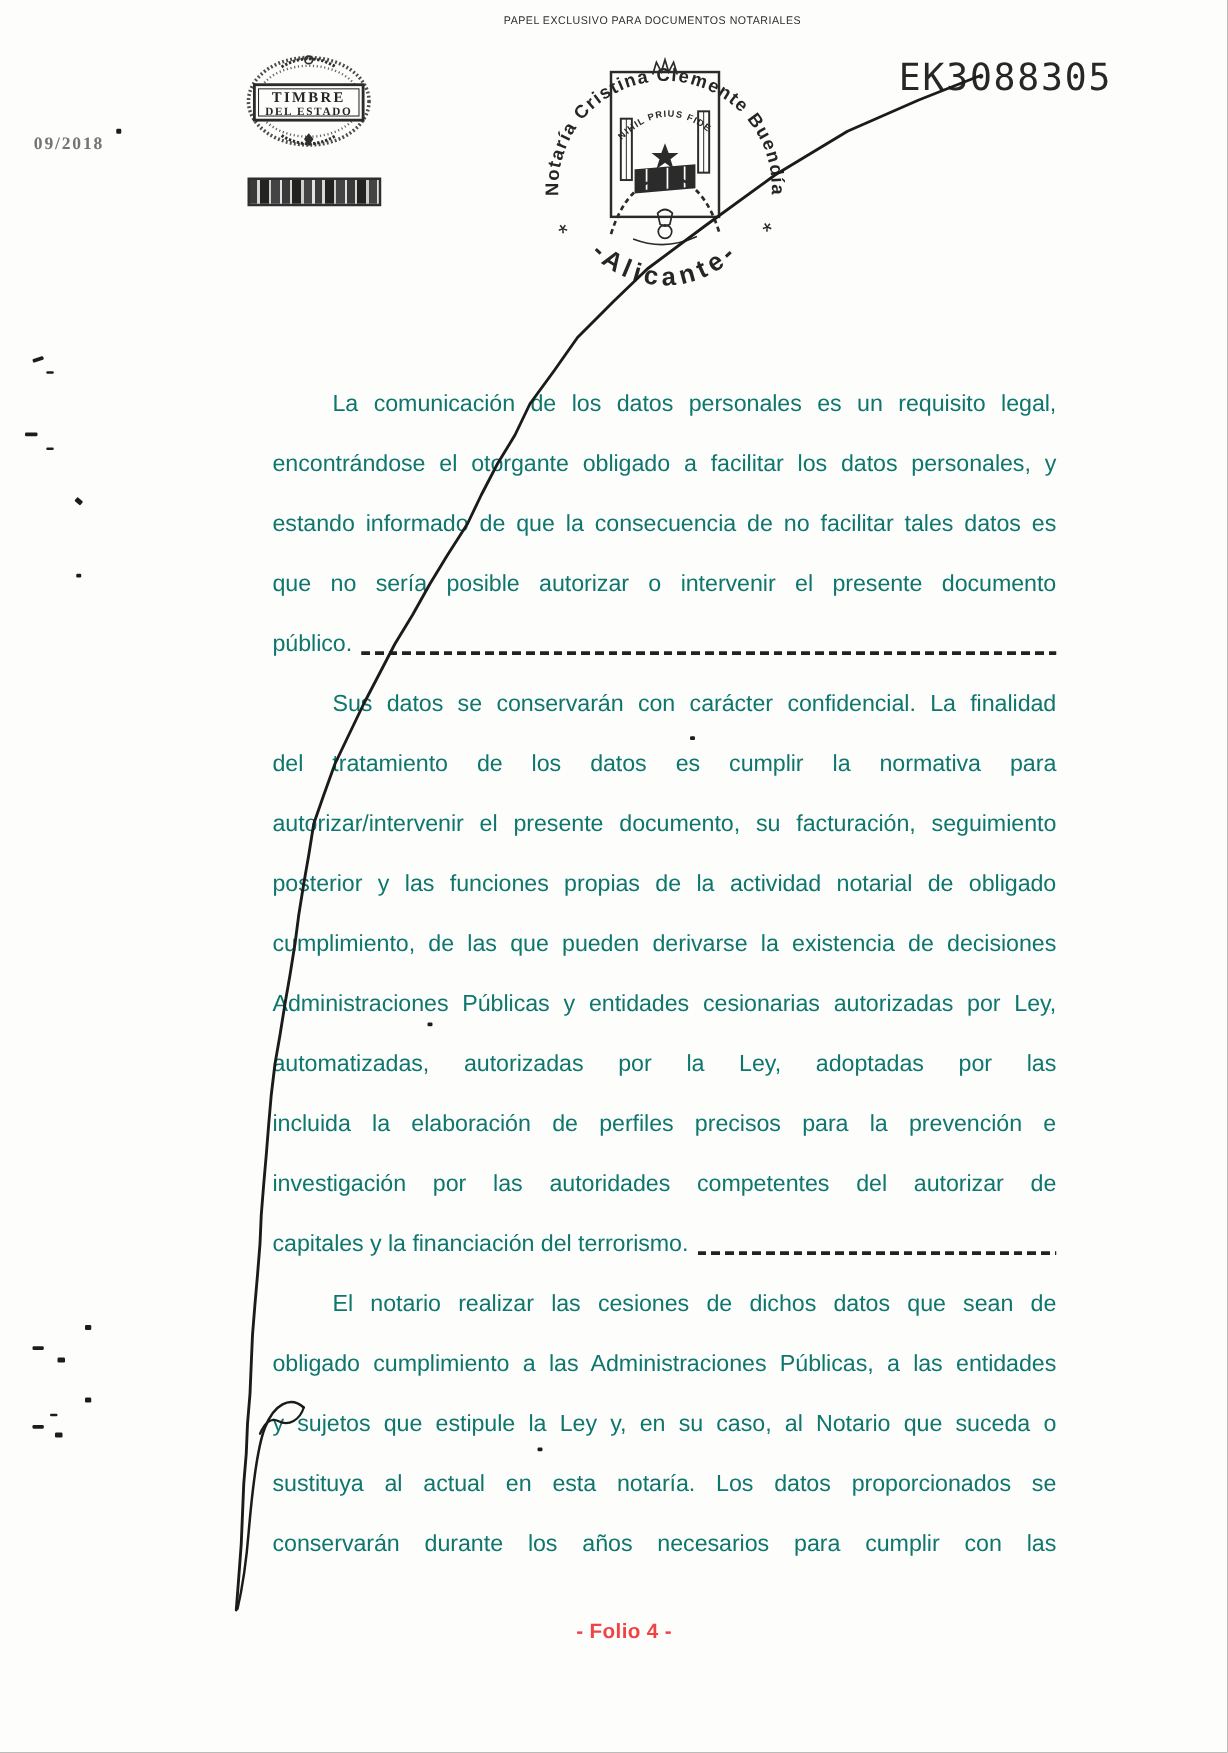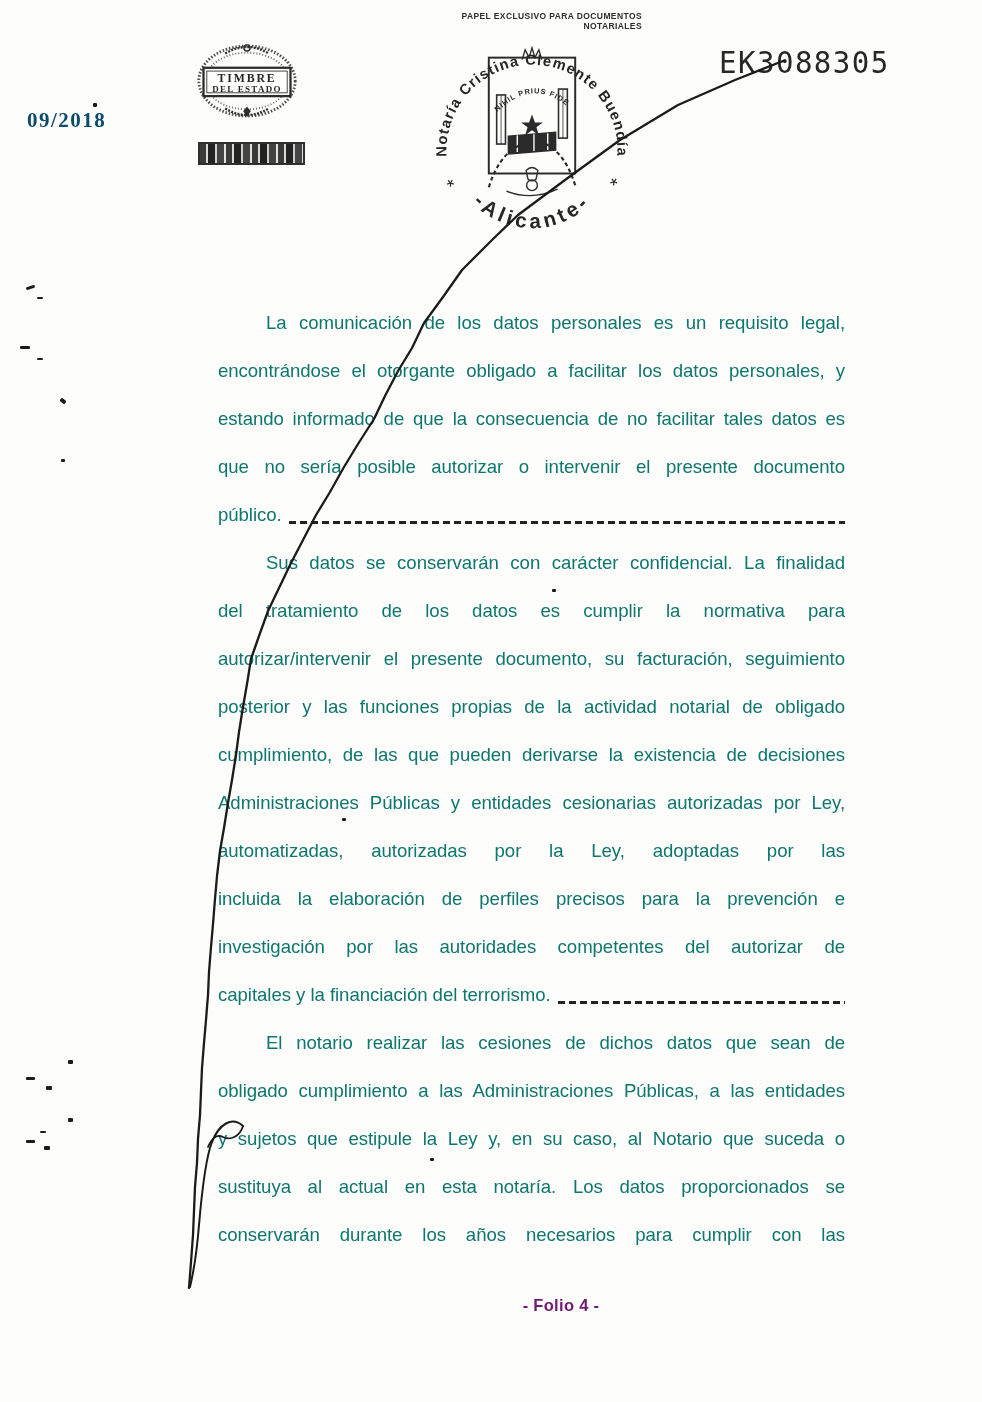--- a/index.html
+++ b/index.html
@@ -4,40 +4,40 @@
 <style>
   html,body{margin:0;padding:0;background:#888;}
   #page{
     position:relative; width:982px; height:1402px; margin:0 auto;
     background:#fdfdfb; overflow:hidden;
     font-family:"Liberation Sans", sans-serif; color:#1e1e1e;
   }
   
   .header-notice{
     position:absolute; top:11px; left:402px; width:240px;
-    font-size:8.5px; letter-spacing:.4px; color:#2d2d2d; text-align:right;
-    font-weight:bold; transform:scaleY(1.05);
+    font-size:8.5px; letter-spacing:.4px; color:#2d2d2d; text-align:center;
+    font-weight:normal; transform:scaleY(1.05);
   }
   
   .date-code{
     position:absolute; top:108px; left:27px;
     font-family:"Liberation Serif", serif; font-weight:bold;
-    font-size:21px; letter-spacing:1.5px; color:#0c4a6e;
+    font-size:14px; letter-spacing:1.5px; color:#737373;
   }
   
   .serial{
     position:absolute; top:45px; left:719px;
     font-family:"DejaVu Sans Mono", monospace;
     font-size:30px; letter-spacing:1.5px; color:#272727;
     transform:scaleX(.97); transform-origin:left top;
   }
   
   .footer{
-    position:absolute; top:1296px; left:461px; width:200px; text-align:center;
-    font-size:16.5px; font-weight:bold; color:#701a75; letter-spacing:.3px;
+    position:absolute; top:1296px; left:461px; width:200px; 
+    font-size:16.5px; font-weight:bold; color:#ef4444; letter-spacing:.3px;
   }
   
   .tax-stamp{ position:absolute; top:41px; left:195px;text-align:right; }
   .stamp-bar{
     position:absolute; top:142px; left:198px; width:103px; height:19px;
     border:2px solid #2f2f2f;
     background:repeating-linear-gradient(90deg,#3a3a3a 0 6px,#d8d8d4 6px 8px,#222 8px 15px,#cfcfca 15px 17px,#444 17px 24px,#e2e2de 24px 26px);
   }
   
   .notary-seal{ position:absolute; top:38px; left:424px; }

